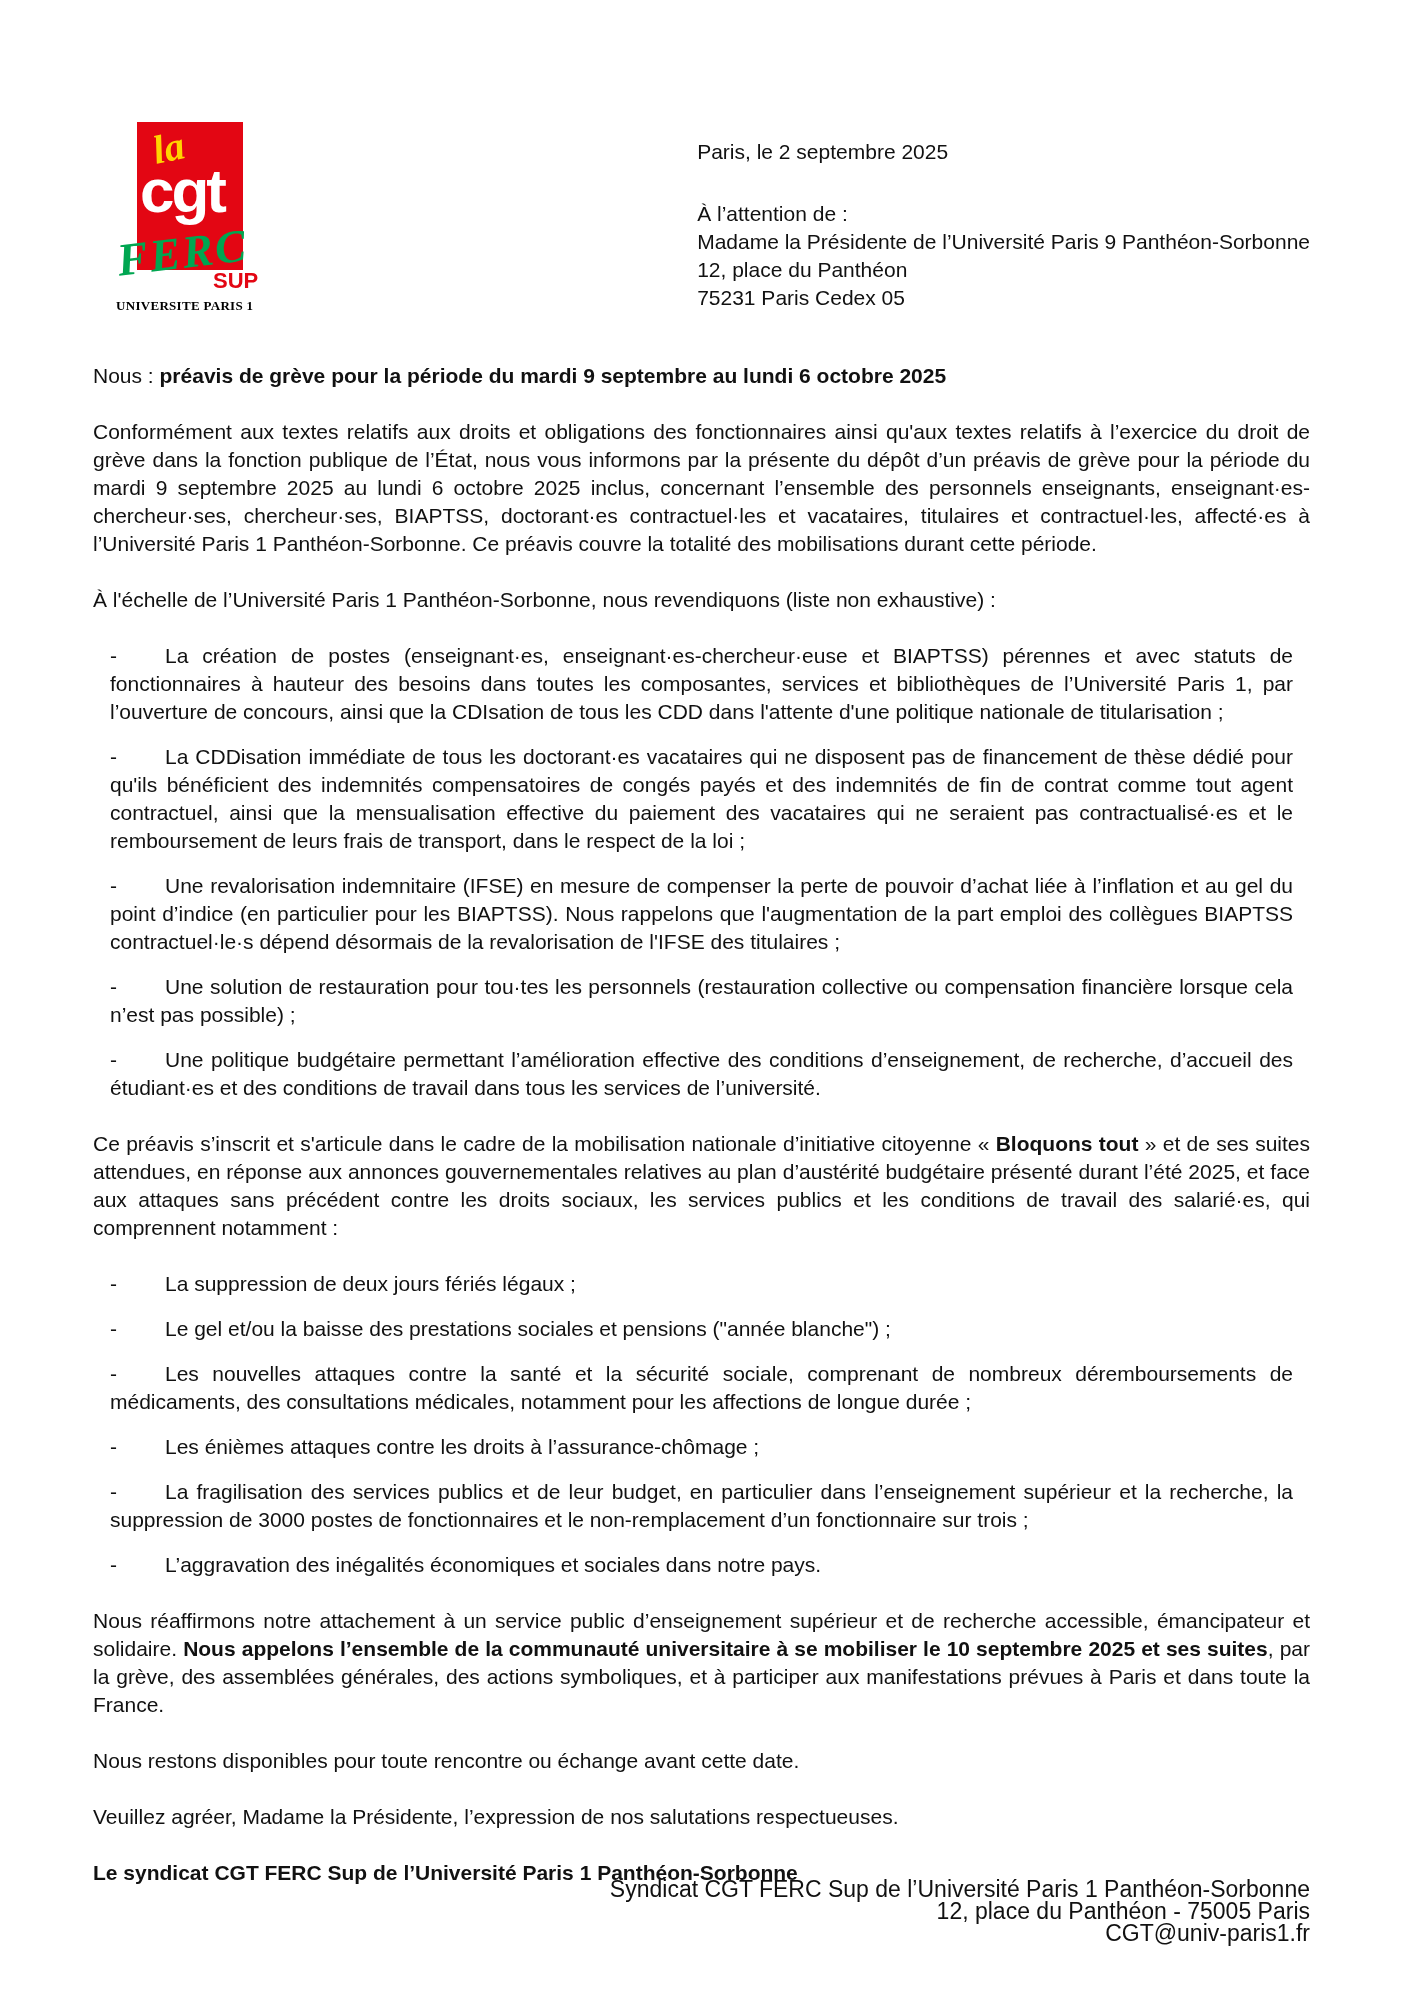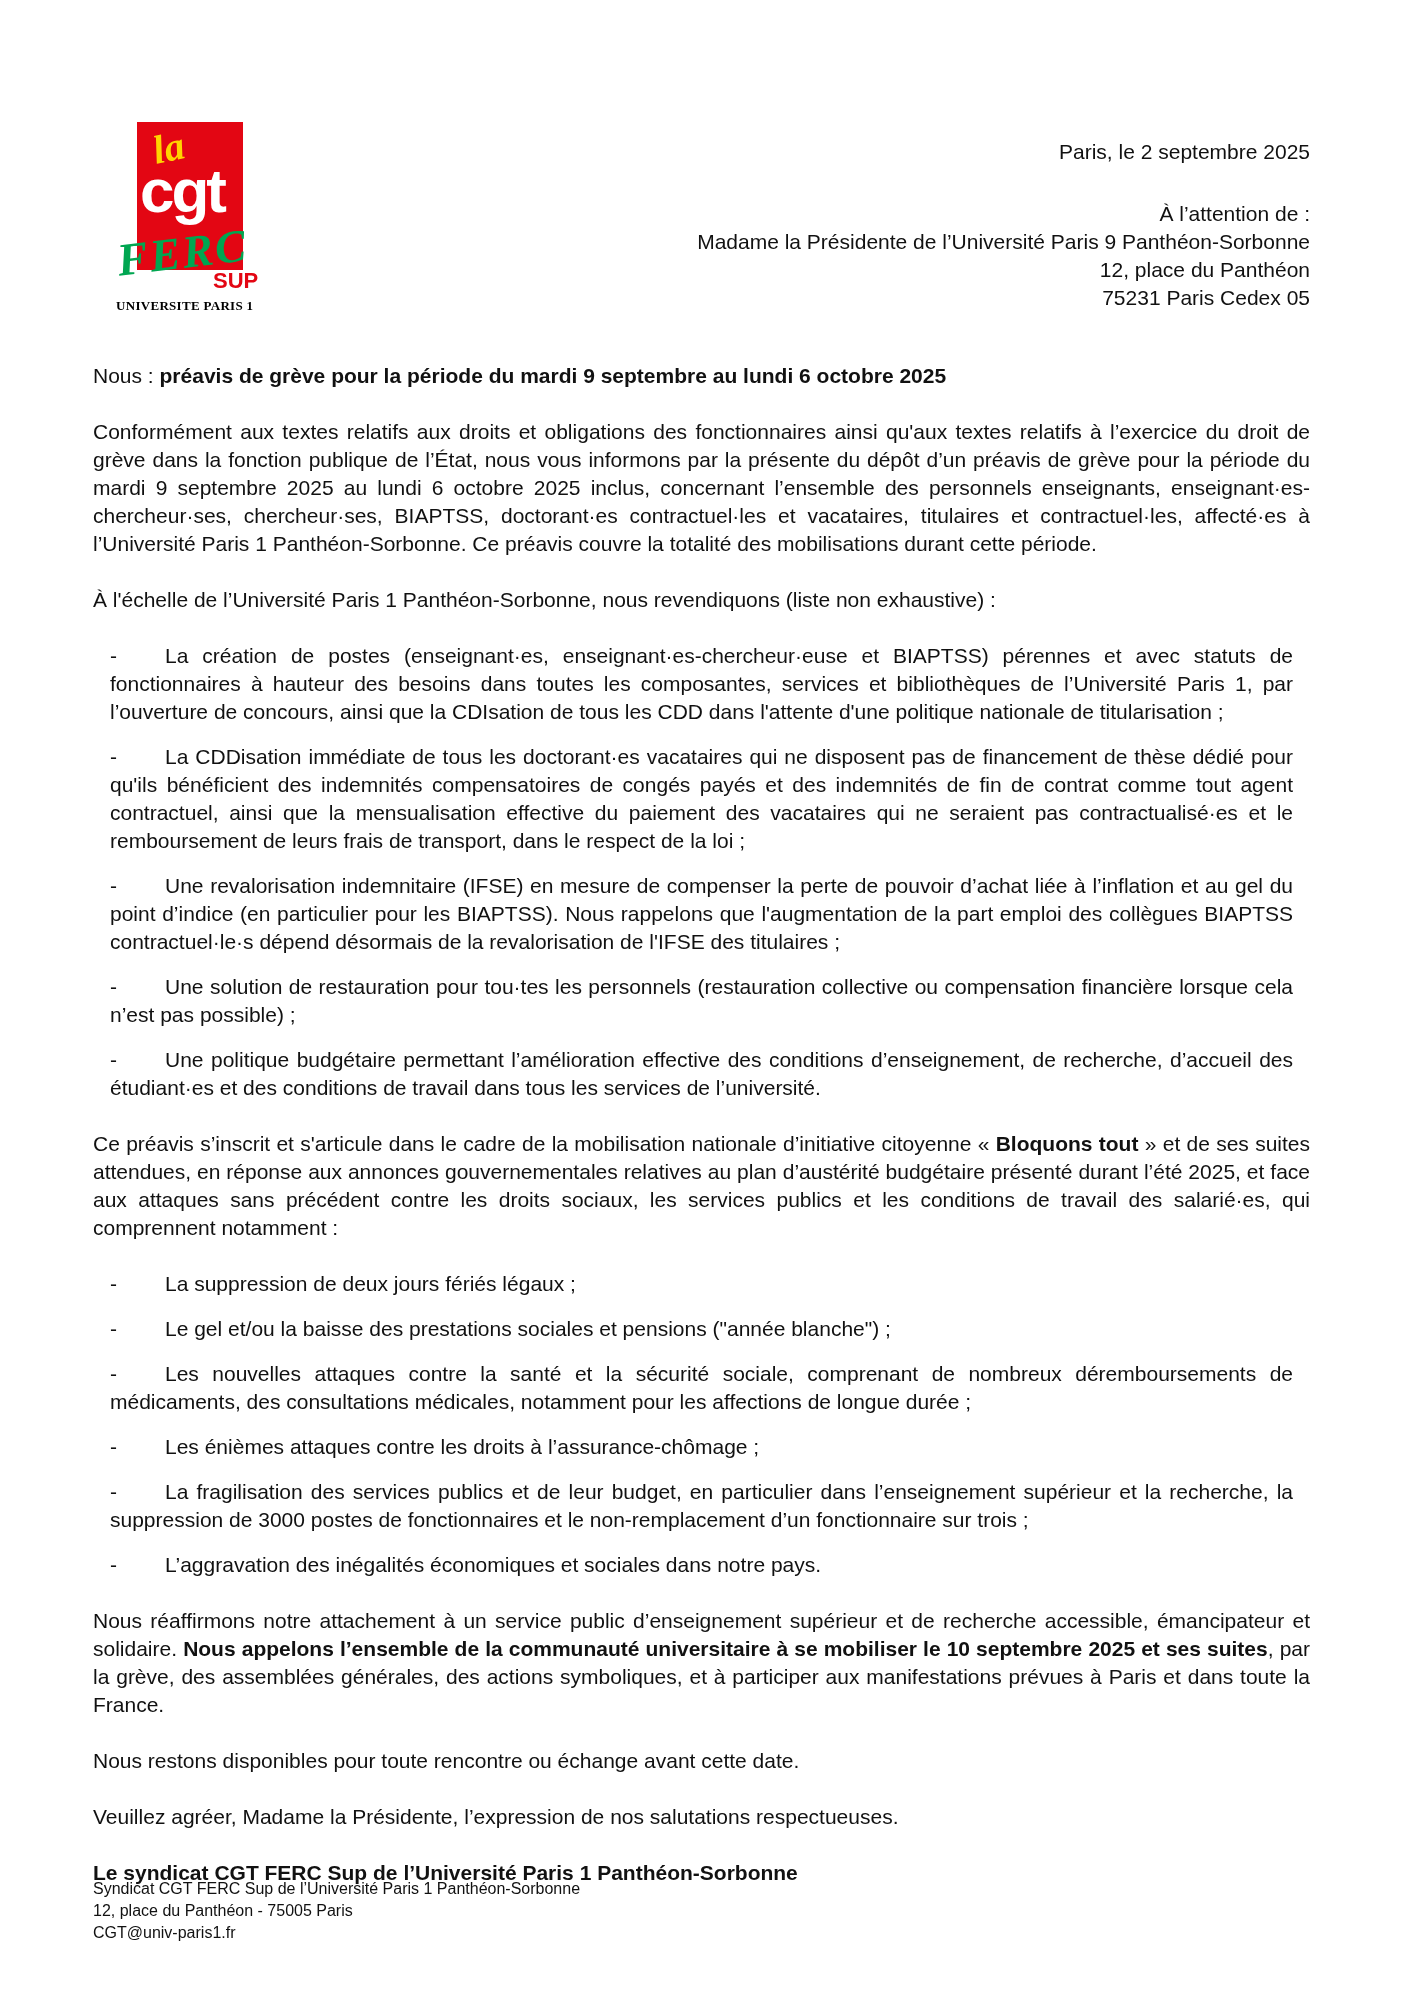--- a/index.html
+++ b/index.html
@@ -27,41 +27,41 @@
   }
   .logo-sup { position:absolute; left:98px; top:152px; color:#e30613; font-weight:bold; font-size:22px; line-height:1; }
   .logo-univ {
     position:absolute; left:1px; top:180px; color:#000000;
     font-family:"Liberation Serif", serif; font-weight:bold; font-size:13px;
     letter-spacing:0.3px; white-space:nowrap;text-align:right;
   }
 
   
   .addr {
-    position:absolute; right:104px; top:138px; text-align:right;
+    position:absolute; right:104px; top:138px; 
     font-size:21px; line-height:28px; color:#111111;
   }
   .addr .attn { margin-top:34px; }
 
   
   .content {
     position:absolute; left:93px; right:104px; top:362px;
     font-size:21px; line-height:28px; text-align:justify; color:#111111;
   }
   .para { margin:0 0 28px 0; }
   .para.item { margin:17px; }
   .list { margin:0 0 28px 0; }
   .b { font-weight:bold; }
   .signature { font-weight:bold; margin-bottom:0; }
   .dash { display:inline-block; width:55px; }
 
   
   .footer {
     position:absolute; left:93px; right:104px; top:1878px;
-    text-align:left; font-size:16px; line-height:22px; color:#111111;
+    text-align:right; font-size:23px; line-height:22px; color:#111111;
   }
 </style>
 </head>
 <body>
 
 <div class="page">
 
   <div class="logo">
     <div class="logo-red">
       <span class="logo-la">la</span>

